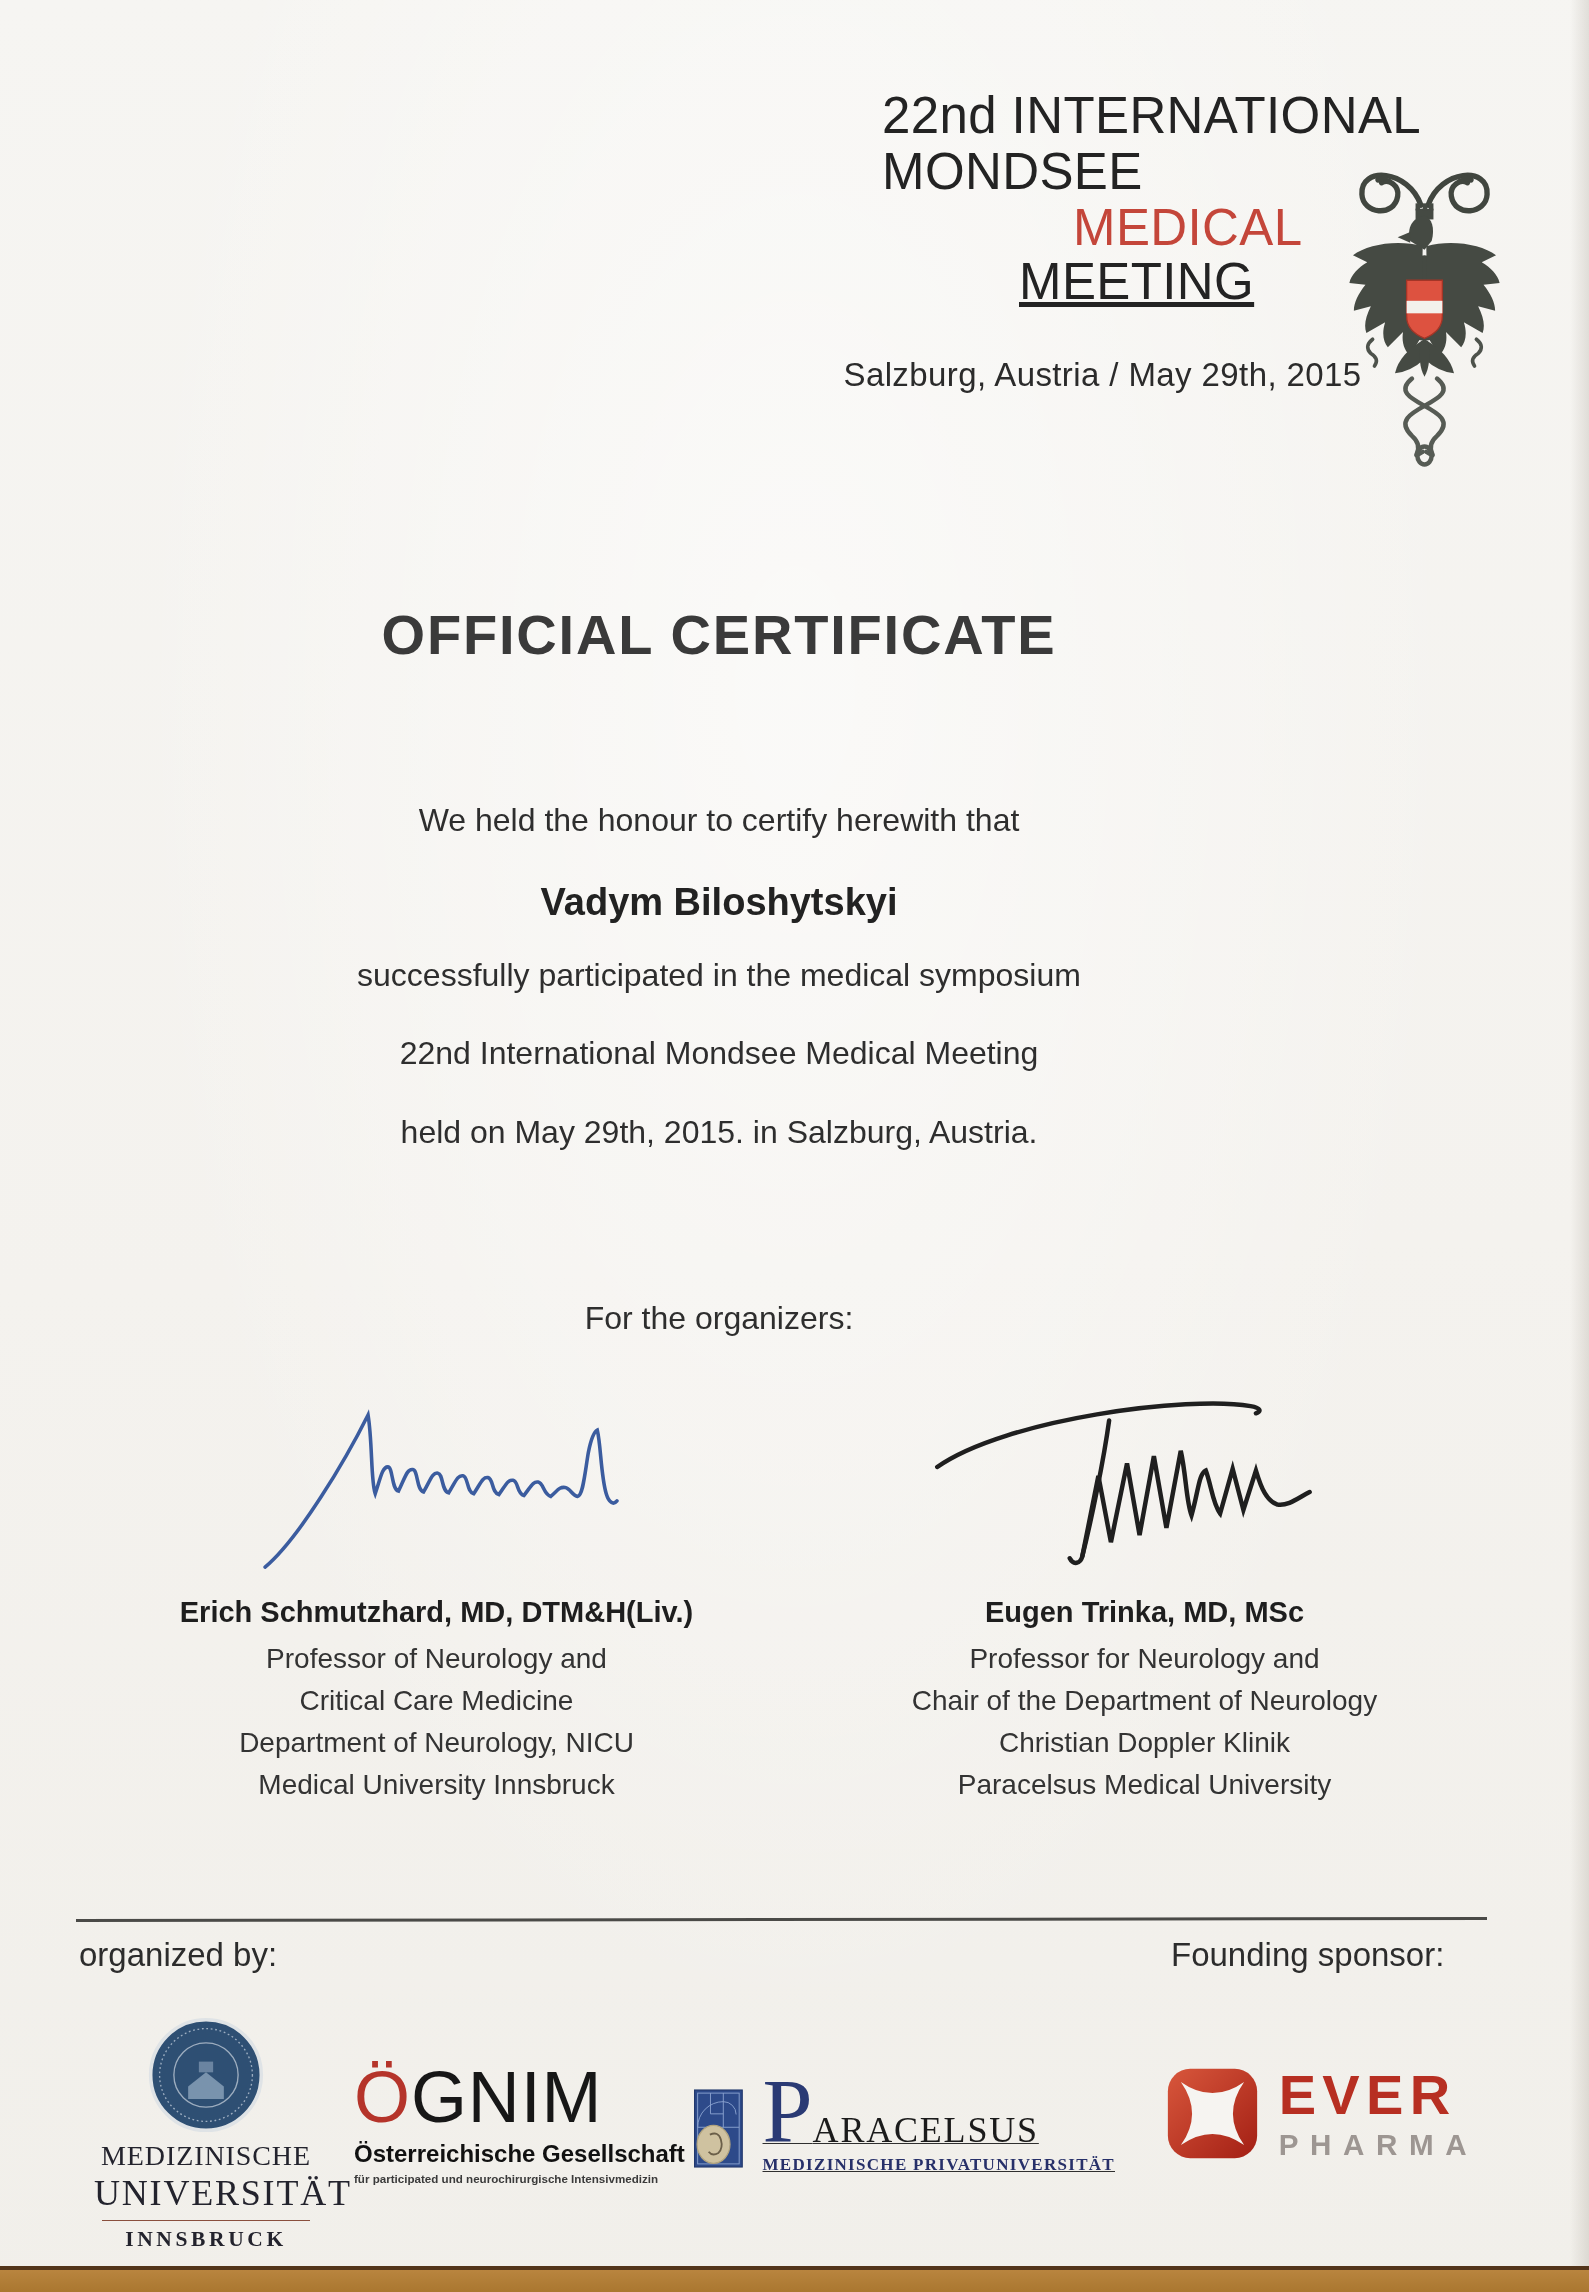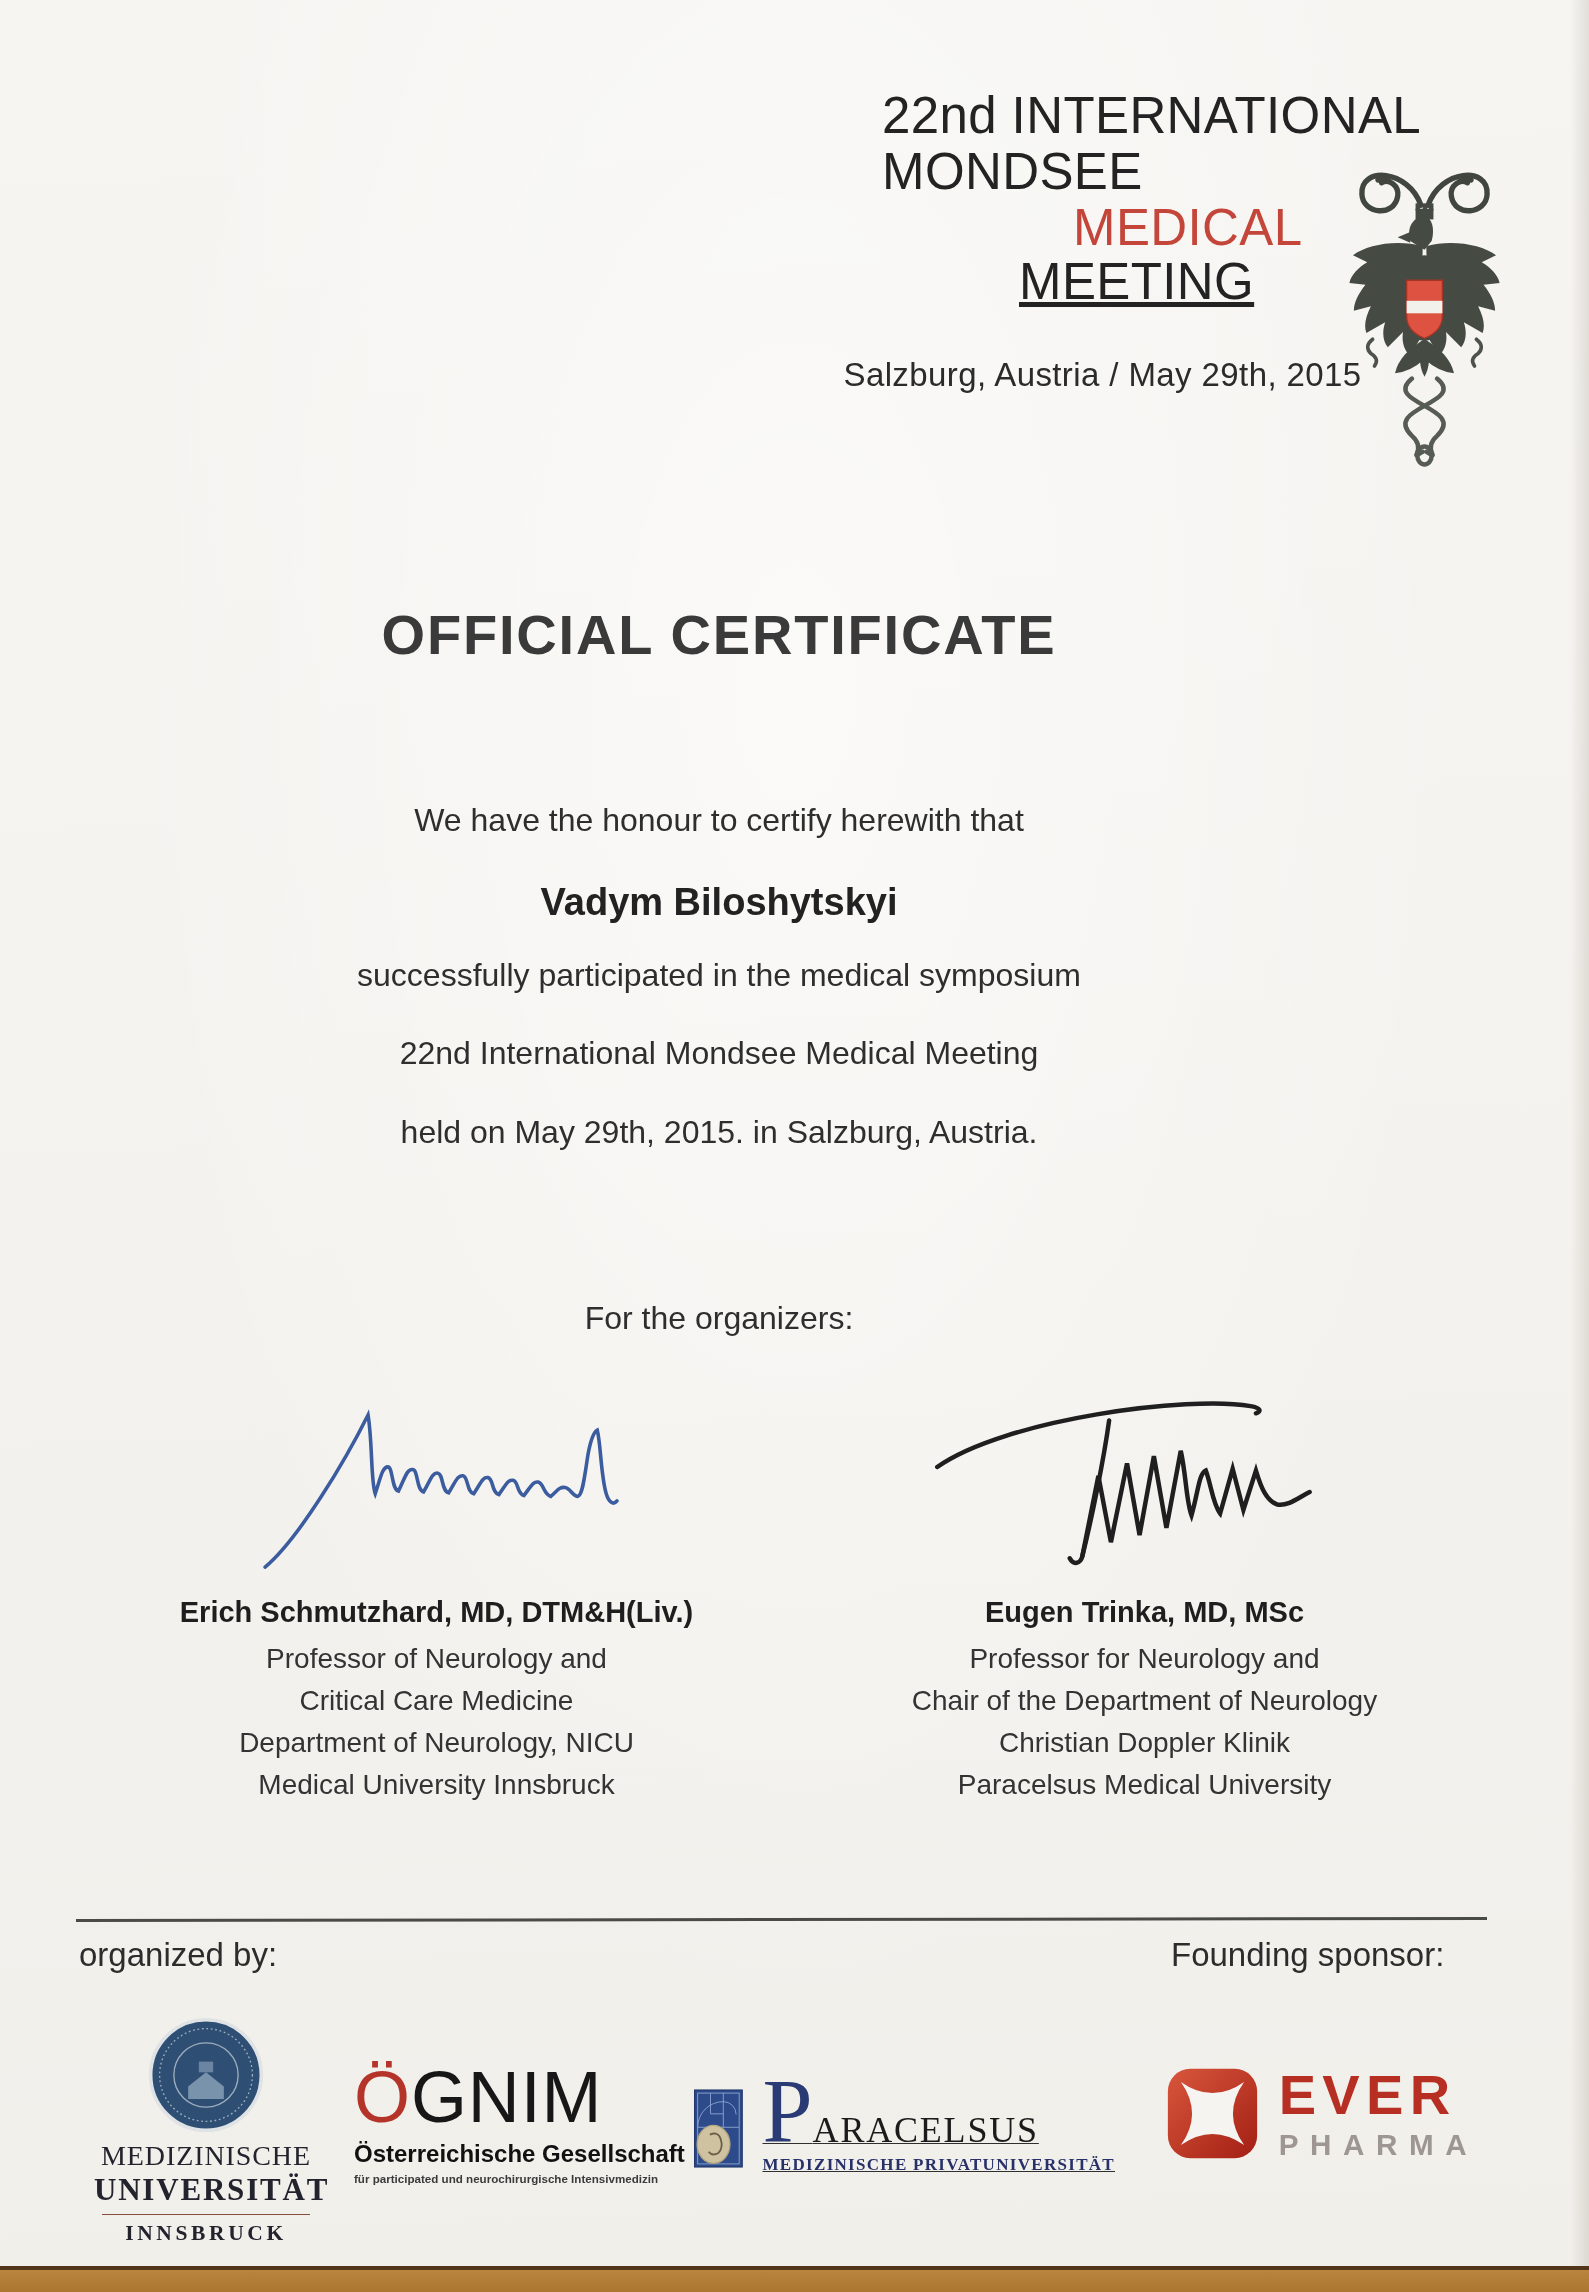--- a/index.html
+++ b/index.html
@@ -33,21 +33,21 @@
   .sig-block{position:absolute;width:627px;text-align:center;}
   .sig-name{font-size:29px;font-weight:700;color:#1e1e1e;margin-bottom:9px;white-space:nowrap;}
   .sig-line{font-size:28px;line-height:42px;color:#333;white-space:nowrap;}
   
   .divider{position:absolute;left:76px;top:1918px;width:1411px;height:2.7px;background:#4a4a47;transform:rotate(-.08deg);}
   .footer-label{position:absolute;top:1936px;font-size:33px;color:#2c2c2c;white-space:nowrap;}
   
   .mui{position:absolute;left:94px;top:2017px;width:224px;text-align:center;}
   .mui .serif{font-family:"Liberation Serif", serif;color:#23232d;}
   .mui-l1{font-size:28px;letter-spacing:0.9px;font-weight:400;margin-top:7.2px;}
-  .mui-l2{font-size:31px;letter-spacing:1.8px;font-weight:700;}
+  .mui-l2{font-size:36px;letter-spacing:1.8px;font-weight:400;}
   .mui-rule{width:208px;height:1.8px;background:#8a4f3d;margin:5.4px auto 5.4px auto;}
   .mui-l3{font-size:21.5px;letter-spacing:3.6px;font-weight:700;}
   
   .oegnim{position:absolute;left:354px;top:2056px;width:309px;}
   .oegnim-big{font-size:72px;letter-spacing:0.9px;color:#171717;line-height:82px;white-space:nowrap;}
   .oegnim-big .o-red{color:#b5342a;}
   .oegnim-sub{font-size:24px;font-weight:700;color:#111;margin-top:1.8px;white-space:nowrap;}
   .oegnim-small{font-size:11.6px;font-weight:700;color:#3a3a3a;margin-top:4.5px;white-space:nowrap;}
   
   .para{position:absolute;left:694px;top:2071px;width:421px;text-decoration:underline;}
@@ -107,21 +107,21 @@
     <path d="M72,130 h40 v40 q0,17 -20,25 q-20,-8 -20,-25 Z" fill="#dd5240" stroke="#a33527" stroke-width="1.5"></path>
     <rect x="72" y="153" width="40" height="14" fill="#f3f1ec"></rect>
     <g fill="none" stroke="#565b54" stroke-width="5" stroke-linecap="round">
       <path d="M78,240 C44,268 140,272 106,304 C88,320 112,332 94,322"></path>
       <path d="M106,240 C140,268 44,272 78,304 C96,320 72,332 90,322"></path>
       <ellipse cx="92" cy="326" rx="8" ry="10"></ellipse>
     </g>
   </svg>
 
   <div class="center-line heading">OFFICIAL CERTIFICATE</div>
-  <div class="center-line body-1">We have the honour to certify herewith that</div>
+  <div class="center-line body-1">We held the honour to certify herewith that</div>
   <div class="center-line body-name">Vadym Biloshytskyi</div>
   <div class="center-line body-2">successfully participated in the medical symposium</div>
   <div class="center-line body-3">22nd International Mondsee Medical Meeting</div>
   <div class="center-line body-4">held on May 29th, 2015. in Salzburg, Austria.</div>
   <div class="center-line organizers">For the organizers:</div>
 
   <svg class="sig-svg" style="left:240px;top:1404px;" width="394" height="175" viewBox="0 0 440 195">
     <path d="M28,182 C66,150 118,62 143,12 C148,42 146,86 151,100 C157,82 159,70 165,70 C171,70 169,95 177,97 C185,80 187,72 193,73 C199,74 197,96 205,98 C213,84 215,76 221,77 C227,78 225,97 233,99 C241,86 243,79 249,80 C255,81 253,98 261,100 C269,88 271,81 277,82 C283,83 281,99 289,101 C297,90 299,84 305,85 C311,86 309,100 317,102 C325,92 327,86 333,87 C339,88 339,101 347,103 C355,96 357,92 363,93 C369,94 371,102 377,103 C383,102 385,78 389,54 C392,39 395,31 399,29 C403,45 403,80 409,100 C412,110 417,113 421,108" fill="none" stroke="#3b5c9f" stroke-width="4" stroke-linecap="round"></path>
   </svg>
   <div class="sig-block" style="left:123px;top:1596px;">

